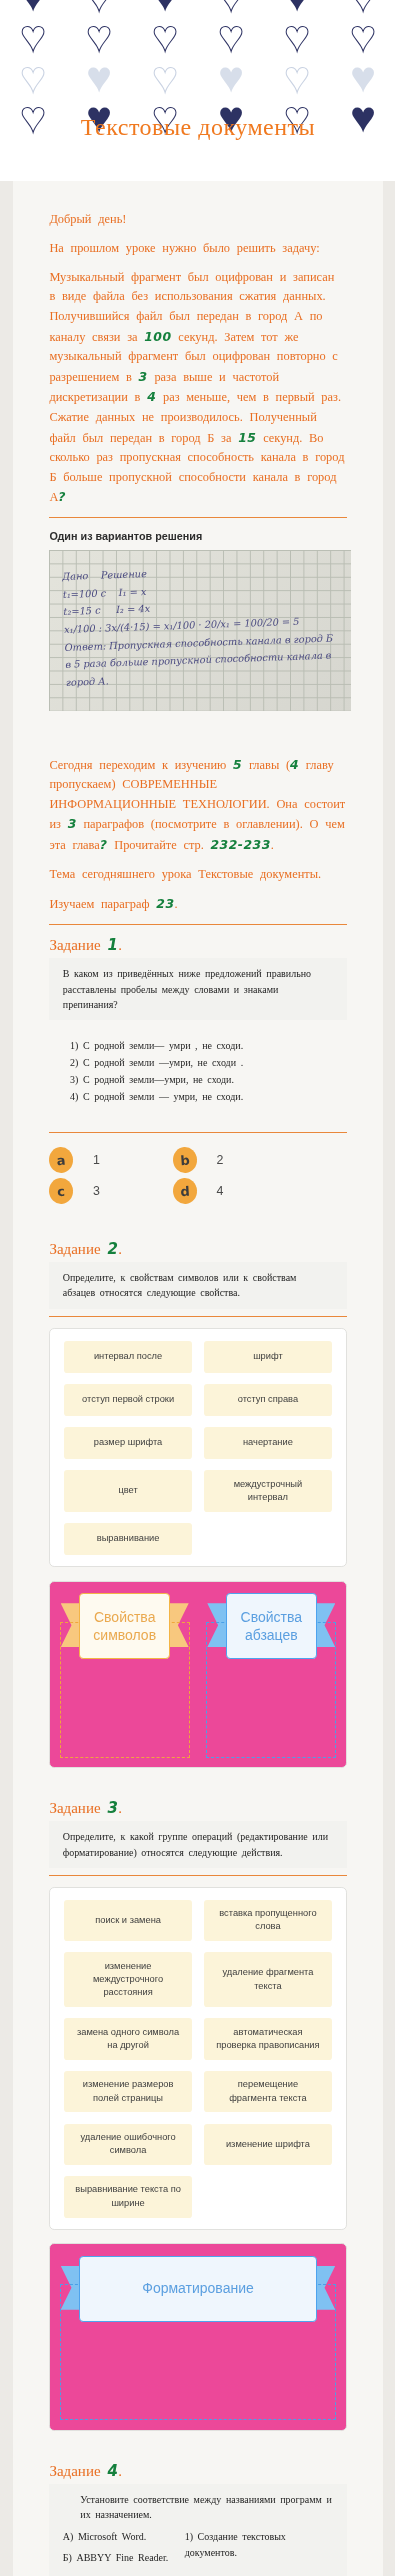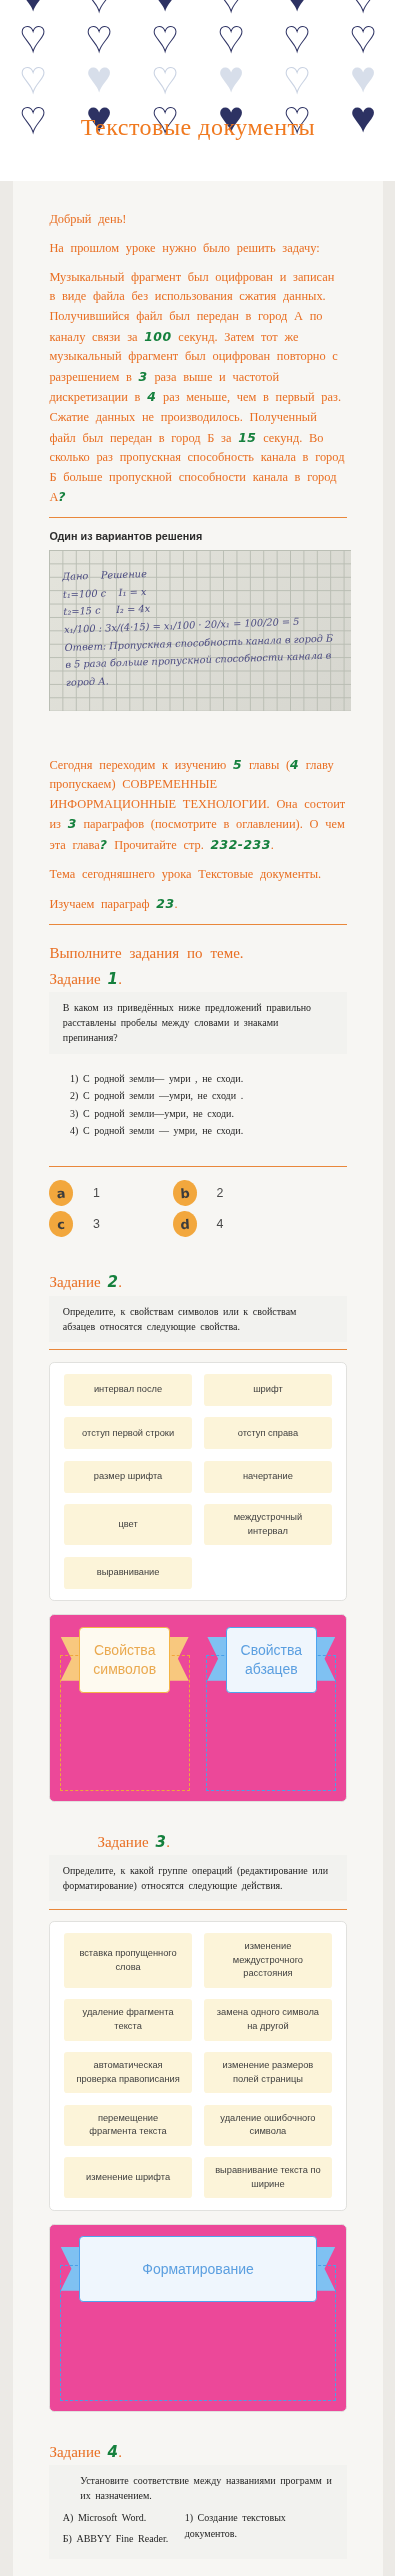--- a/index.html
+++ b/index.html
@@ -155,21 +155,20 @@
 город А.</div>
     </div>
 
     <div class="hand" style="padding-top:44px;">
       <p><span>Сегодня переходим к изучению </span><span class="mk">5</span><span> главы (</span><span class="mk">4</span><span> главу пропускаем) СОВРЕМЕННЫЕ ИНФОРМАЦИОННЫЕ ТЕХНОЛОГИИ. Она состоит из </span><span class="mk">3</span><span> параграфов (посмотрите в оглавлении). О чем эта глава</span><span class="mk">?</span><span> Прочитайте стр. </span><span class="mk">232-233</span><span>.</span></p>
       <p>Тема сегодняшнего урока Текстовые документы.</p>
       <p><span>Изучаем параграф </span><span class="mk">23</span><span>.</span></p>
     </div>
     <hr class="hr-orange">
 
-    <div class="big-heading">Выполните задания по теме.</div>
 
     <div class="task-title" style="margin-top:4.1px;"><span>Задание </span><span class="mk">1</span><span>.</span></div>
     <div class="scan">В каком из приведённых ниже предложений правильно расставлены пробелы между словами и знаками препинания?</div>
     <div class="scan scan-plain" style="margin-top:7.2px;">
       <p class="opt-line">1)  С родной земли— умри , не сходи.</p>
       <p class="opt-line">2)  С родной земли —умри, не сходи .</p>
       <p class="opt-line">3)  С родной земли—умри, не сходи.</p>
       <p class="opt-line">4)  С родной земли — умри, не сходи.</p>
     </div>
     <hr class="hr-orange" style="margin-top:17.5px;">
@@ -216,25 +215,26 @@
         <div class="ribbon-box">Свойства символов</div>
       </div>
       <div class="zone blue">
         <div class="ribbon-wing l"></div>
         <div class="ribbon-wing r"></div>
         <div class="zone-dash"></div>
         <div class="ribbon-box">Свойства абзацев</div>
       </div>
     </div>
 
-    <div class="task-title" style="margin-top:31px;margin-left:48px;"><span>Задание </span><span class="mk">3</span><span>.</span></div>
+    <div class="task-title" style="margin-top:31px;"><span>Задание </span><span class="mk">3</span><span>.</span></div>
     <div class="scan">Определите, к какой группе операций (редактирование или форматирование) относятся следующие действия.</div>
     <hr class="hr-orange">
     <div class="card">
       <div class="chips">
+        <div class="chip">поиск и замена</div>
         <div class="chip">вставка пропущенного слова</div>
         <div class="chip">изменение междустрочного расстояния</div>
         <div class="chip">удаление фрагмента текста</div>
         <div class="chip">замена одного символа на другой</div>
         <div class="chip">автоматическая проверка правописания</div>
         <div class="chip">изменение размеров полей страницы</div>
         <div class="chip">перемещение фрагмента текста</div>
         <div class="chip">удаление ошибочного символа</div>
         <div class="chip">изменение шрифта</div>
         <div class="chip">выравнивание текста по ширине</div>

